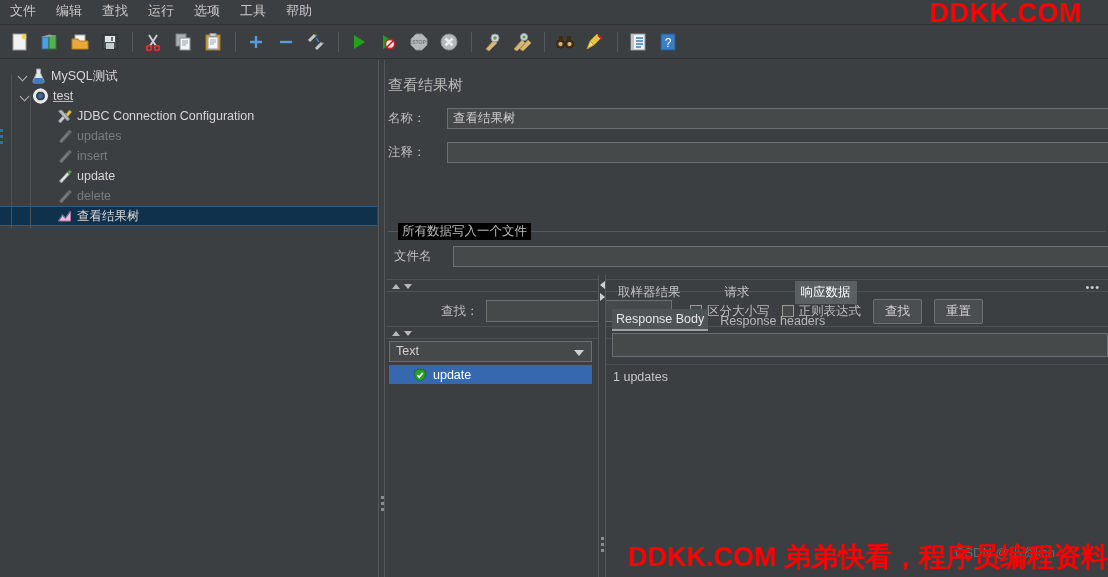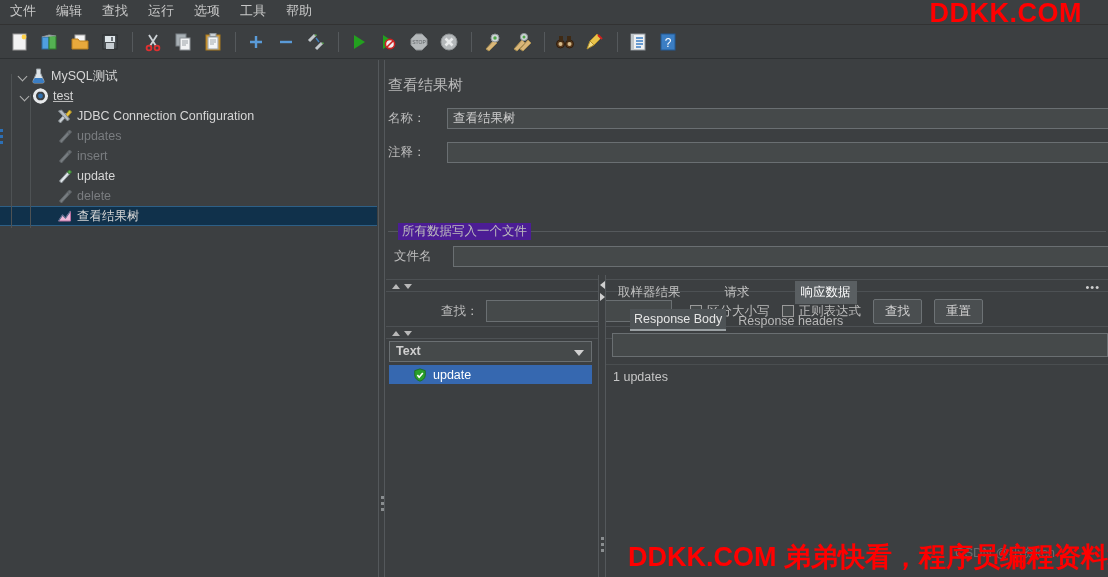--- a/index.html
+++ b/index.html
@@ -140,21 +140,21 @@
     font-family: "Liberation Sans", sans-serif;
     outline: none;
   }
   .groupbox {
     position: absolute; left: 2px; top: 171px; width: 718px; height: 46px;
     border-top: 1px solid #55595c;
     box-sizing: border-box;
   }
   .groupbox-title {
     position: absolute; left: 10px; top: -9px;
-    background: #4c1d95; padding: 0 4px;
+    background: #000000; padding: 0 4px;
     font-size: 12.5px; color: #bdbdbd;
   }
 
   
   .strip {
     position: absolute; left: 0; width: 722px; height: 13px;
     border-top: 1px solid #4d5154; border-bottom: 1px solid #4d5154;
     box-sizing: border-box;
     background: #3c3f41;
   }
@@ -183,21 +183,21 @@
     color: #d2d2d2; font-size: 12.5px;
     padding: 3px 11px; border-radius: 2px;
     font-family: "Liberation Sans", sans-serif;
   }
 
   
   .combo {
     position: absolute; left: 3px; top: 281px; width: 203px; height: 21px;
     background: #45494a; border: 1px solid #6a6f72;
     box-sizing: border-box; color: #cfcfcf;
-    font-size: 12.5px; line-height: 19px; padding-left: 6px; font-weight: bold;
+    font-size: 12.5px; line-height: 19px; padding-left: 6px;
   }
   .combo .caret {
     position: absolute; right: 7px; top: 8px;
     width: 0; height: 0;
     border-left: 5px solid transparent; border-right: 5px solid transparent;
     border-top: 6px solid #d0d0d0;
   }
   .result-list {
     position: absolute; left: 3px; top: 305px; width: 203px; height: 265px;
     background: #3c3f41; border: none;
@@ -225,21 +225,21 @@
     position: absolute; left: 612px; top: 281px;
     display: flex; align-items: flex-end; gap: 28px;
   }
   .tab {
     font-size: 12.5px; color: #c3c3c3;
     padding: 3px 6px; margin-right: 4px;
   }
   .tab.active { background: #5a5f62; color: #ffffff; margin-left: 7px; }
   .subtabs {
     position: absolute; left: 612px; top: 309px;
-    display: flex; align-items: flex-end; margin-left: 18px;
+    display: flex; align-items: flex-end;
   }
   .subtab {
     font-size: 12.5px; color: #b8b8b8; padding: 3px 4px; margin-right: 8px;
   }
   .subtab.active { background: #4e5356; color: #e6e6e6; border-bottom: 2px solid #9aa0a3; }
   .resp-search {
     position: absolute; left: 612px; top: 333px; width: 496px; height: 24px;
     background: #45494a; border: 1px solid #6a6f72; box-sizing: border-box;
   }
   .resp-body-text {

